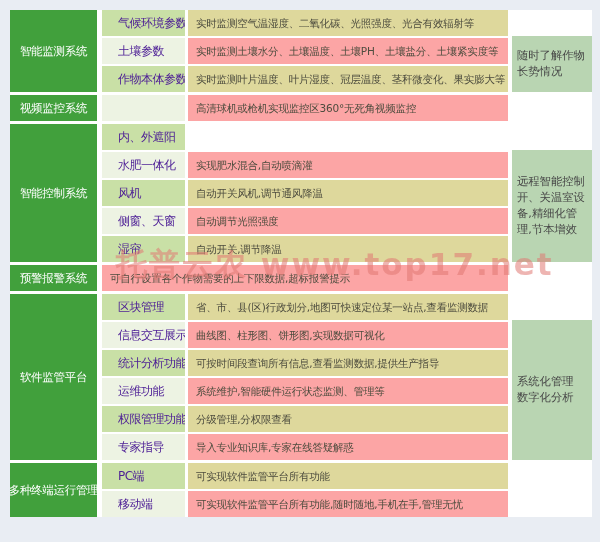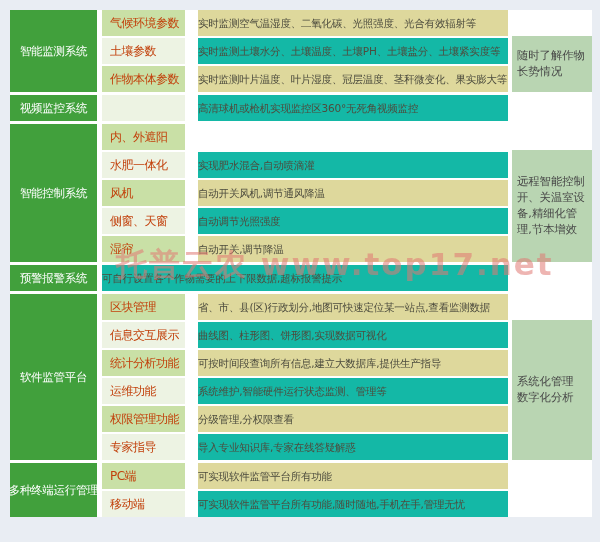--- a/index.html
+++ b/index.html
@@ -39,40 +39,40 @@
   .rows{width:406px;flex:none;}
   .row{
     display:flex;
     height:26px;
     margin-bottom:2px;
   }
   .row:last-child{margin-bottom:0;}
   .cell{overflow:hidden;white-space:nowrap;}
   .sub{
     width:83px;flex:none;
-    margin-right:13px;
-    padding-left:8px;
+    margin-right:3px;
+    padding-left:16px;
     box-sizing:border-box;
     font-size:12px;
     letter-spacing:-0.5px;
     line-height:26px;
-    color:#c2410c;
+    color:#4c1d95;
   }
   .desc{
     flex:1;
-    padding-left:0;
+    padding-left:8px;
     font-size:10.5px;
     letter-spacing:-0.2px;
     line-height:26px;
     color:#4d4c3e;
   }
   .r-a .sub{background:#c9e0a6;}
   .r-a .desc{background:#ded89c;}
   .r-b .sub{background:#edf3e3;}
-  .r-b .desc{background:#14b8a6;}
+  .r-b .desc{background:#fca5a5;}
   .note{
     width:80px;flex:none;
     margin-left:4px;
     background:#b9d5b2;
     color:#474747;
     font-size:11.3px;
     line-height:16px;
     padding:0 5px;
     box-sizing:border-box;
     display:flex;align-items:center;
@@ -170,21 +170,21 @@
         <div class="row r-a">
           <div class="cell sub">区块管理</div>
           <div class="cell desc">省、市、县(区)行政划分,地图可快速定位某一站点,查看监测数据</div>
         </div>
         <div class="row r-b">
           <div class="cell sub">信息交互展示</div>
           <div class="cell desc">曲线图、柱形图、饼形图,实现数据可视化</div>
         </div>
         <div class="row r-a">
           <div class="cell sub">统计分析功能</div>
-          <div class="cell desc">可按时间段查询所有信息,建立大数据库,提供生产指导</div>
+          <div class="cell desc">可按时间段查询所有信息,查看监测数据,提供生产指导</div>
         </div>
         <div class="row r-b">
           <div class="cell sub">运维功能</div>
           <div class="cell desc">系统维护,智能硬件运行状态监测、管理等</div>
         </div>
         <div class="row r-a">
           <div class="cell sub">权限管理功能</div>
           <div class="cell desc">分级管理,分权限查看</div>
         </div>
         <div class="row r-b">

